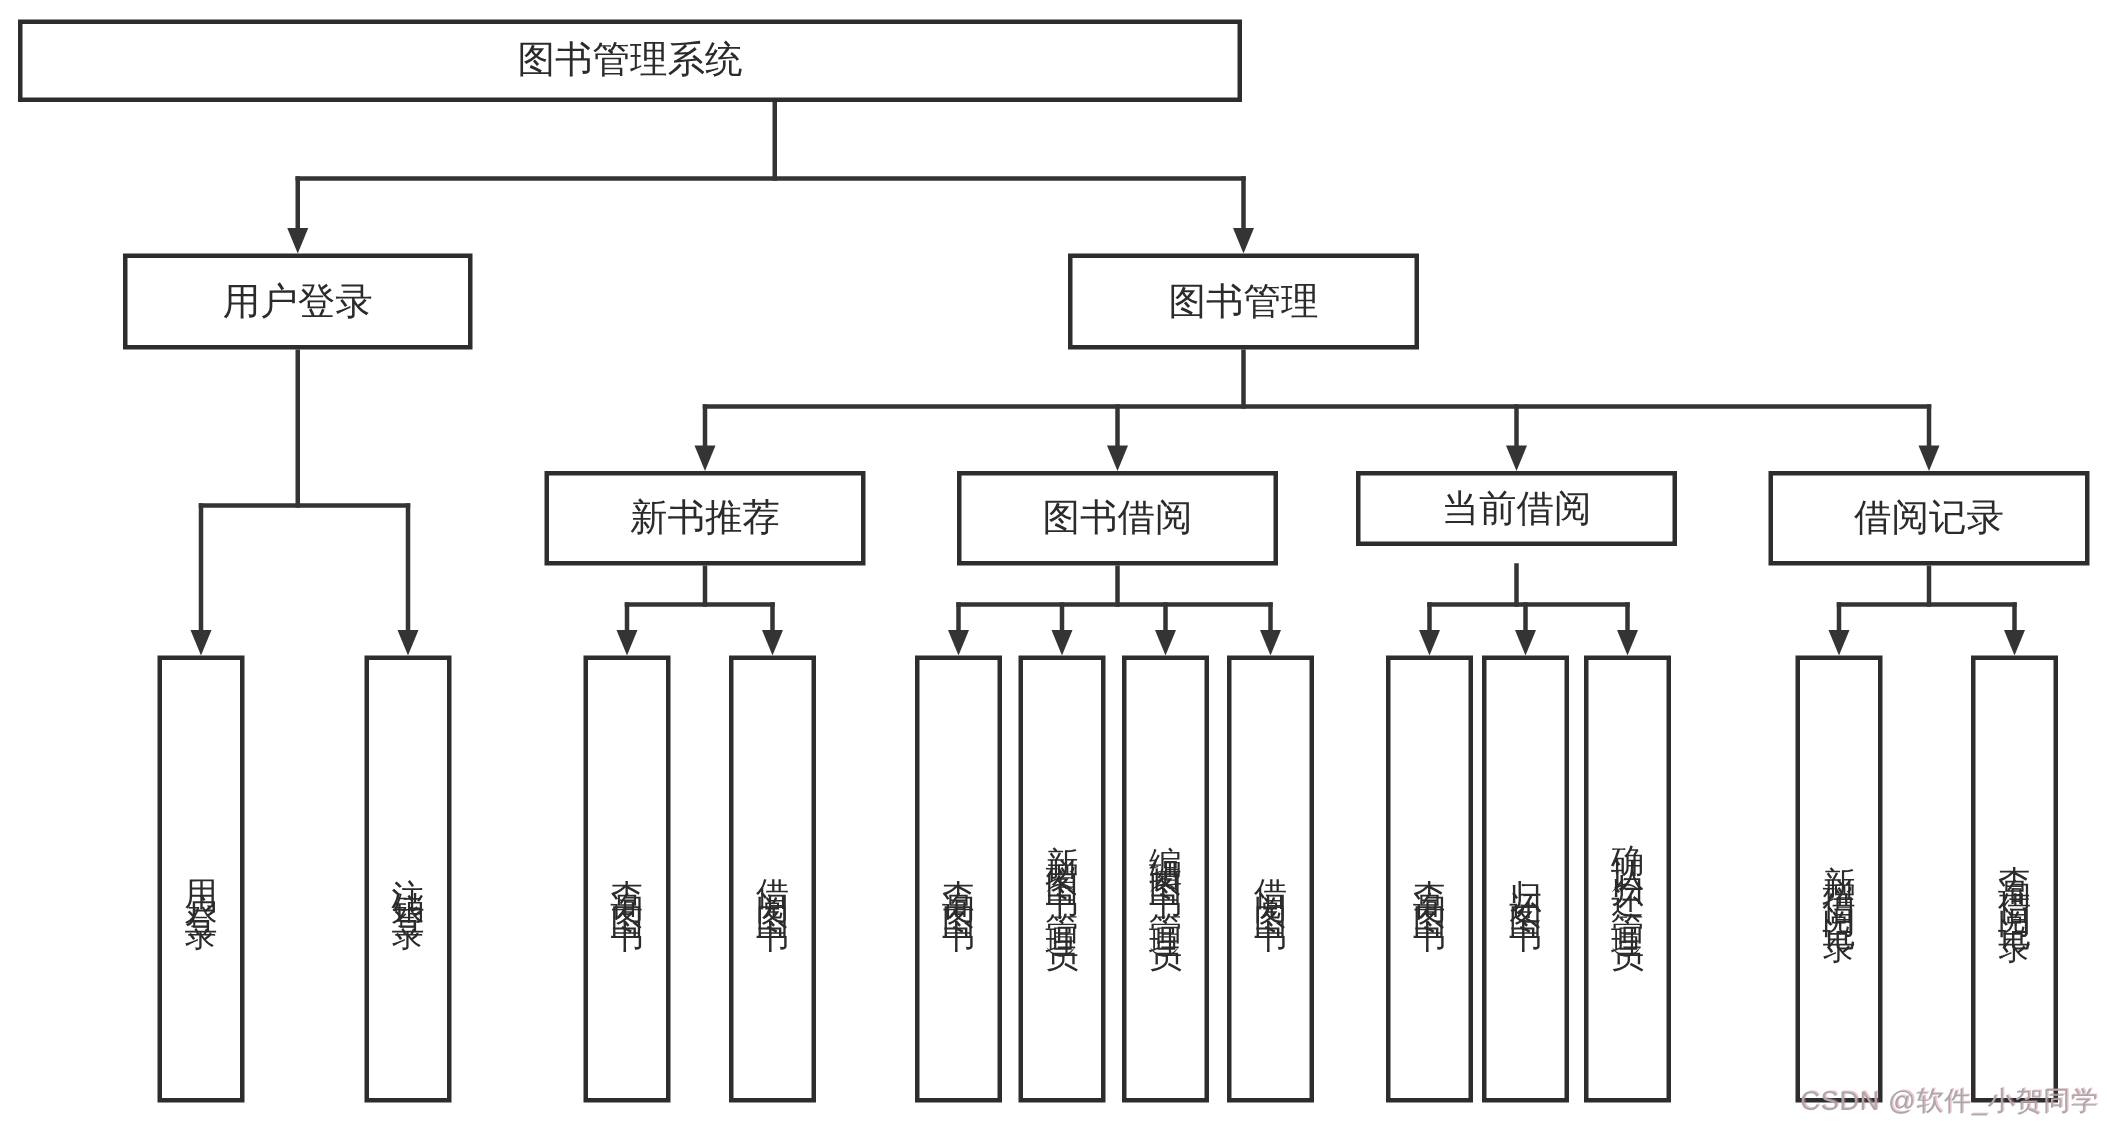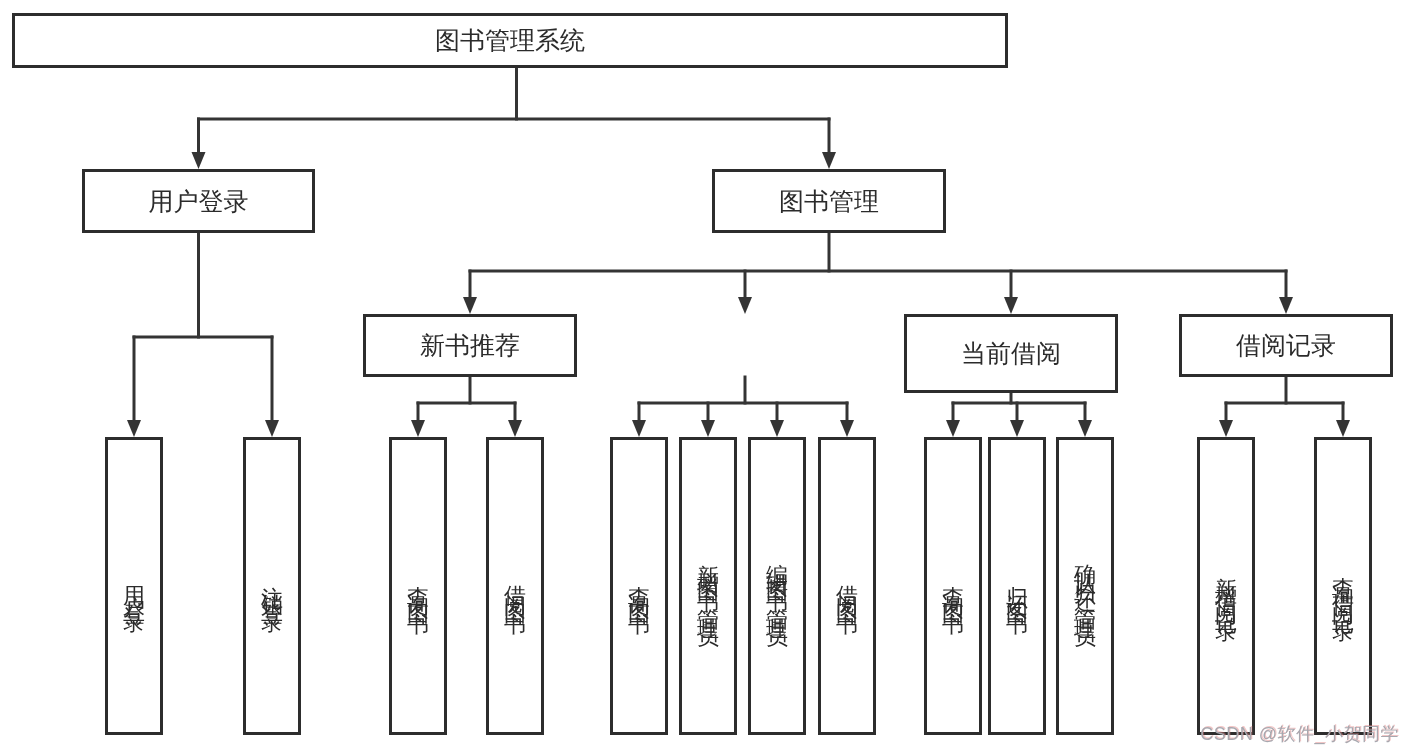--- a/index.html
+++ b/index.html
@@ -63,35 +63,38 @@
     <line x1="953" y1="403" x2="953" y2="422" marker-end="url(#arrow)"></line>
     <line x1="1017" y1="403" x2="1017" y2="422" marker-end="url(#arrow)"></line>
     <line x1="1085" y1="403" x2="1085" y2="422" marker-end="url(#arrow)"></line>
 
     <path d="M1286,377 V403"></path>
     <path d="M1226,403 H1343"></path>
     <line x1="1226" y1="403" x2="1226" y2="422" marker-end="url(#arrow)"></line>
     <line x1="1343" y1="403" x2="1343" y2="422" marker-end="url(#arrow)"></line>
   </svg>
 
-  <div class="box" style="left:12px;top:13px;width:996px;height:55px;">
+  <div class="box" style="left:12px;top:13px;width:816px;height:55px;">
     <span class="lbl">图书管理系统</span>
   </div>
 
   <div class="box" style="left:82px;top:169px;width:233px;height:64px;">
     <span class="lbl">用户登录</span>
   </div>
   <div class="box" style="left:363px;top:314px;width:214px;height:63px;">
     <span class="lbl">新书推荐</span>
   </div>
 
   <div class="box" style="left:712px;top:169px;width:234px;height:64px;">
     <span class="lbl">图书管理</span>
   </div>
-  <div class="box" style="left:904px;top:314px;width:214px;height:79px;">
+  <div class="box" style="left:638px;top:314px;width:214px;height:63px;">
+    <span class="lbl">图书借阅</span>
+  </div>
+  <div class="box" style="left:904px;top:314px;width:214px;height:50px;">
     <span class="lbl">当前借阅</span>
   </div>
   <div class="box" style="left:1179px;top:314px;width:214px;height:63px;">
     <span class="lbl">借阅记录</span>
   </div>
 
   <div class="box leaf" style="left:105px;top:437px;width:58px;height:298px;">
     <span class="lbl">用户登录</span>
   </div>
   <div class="box leaf" style="left:243px;top:437px;width:58px;height:298px;">

